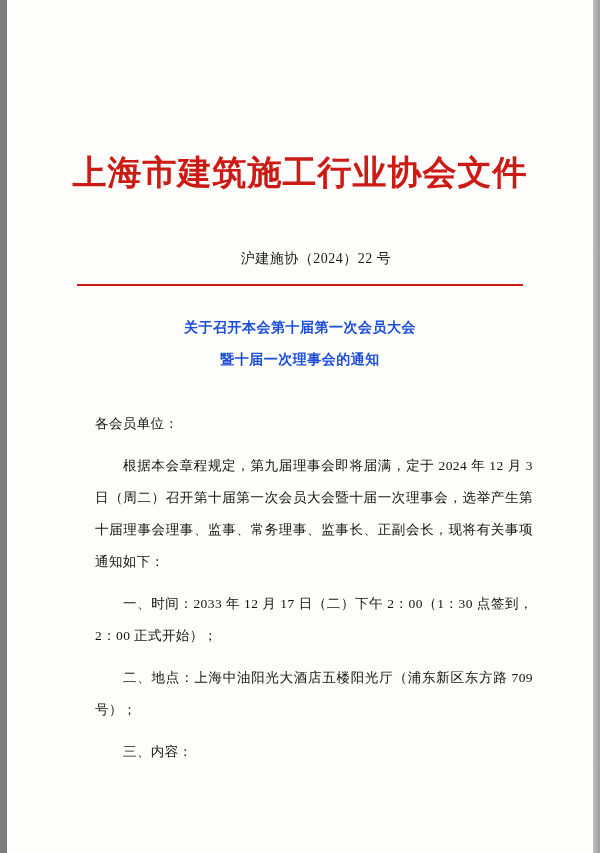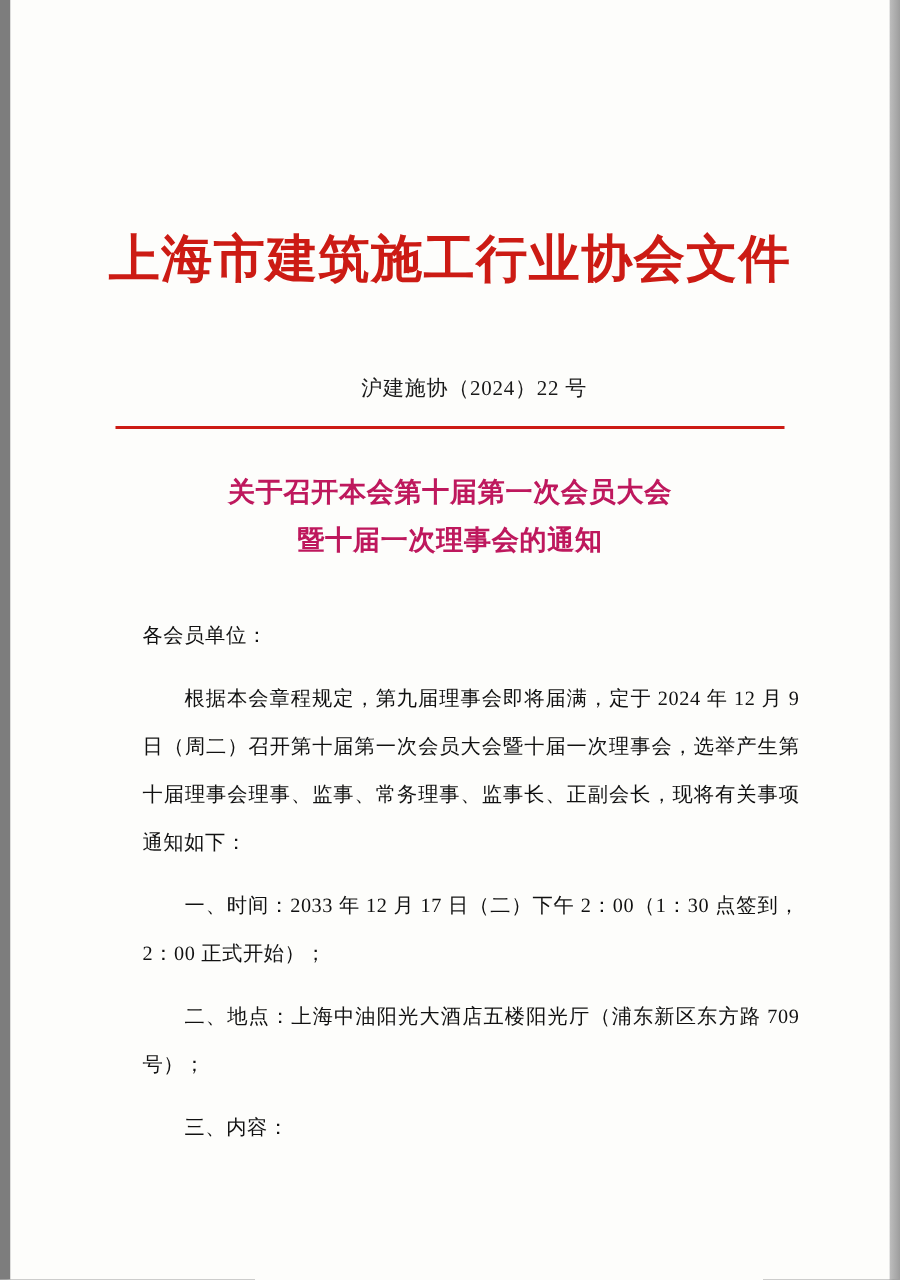--- a/index.html
+++ b/index.html
@@ -80,23 +80,23 @@
     right: 70px;
     height: 2px;
     background: #cc1b14;
   }
   .subject {
     position: absolute;
     top: 312px;
     left: 60px;
     right: 60px;
     text-align: center;
-    font-size: 18px;
+    font-size: 14px;
     font-weight: bold;
-    color: #be185d;
+    color: #1d4ed8;
     line-height: 32px;
     font-family: "Liberation Serif", serif;
     letter-spacing: .5px;
   }
   .subject div { white-space: nowrap; }
   .body-area {
     position: absolute;
     top: 398px;
     left: 88px;
     right: 60px;
@@ -136,20 +136,20 @@
 
     <div class="red-rule"></div>
 
     <div class="subject">
       <div>关于召开本会第十届第一次会员大会</div>
       <div>暨十届一次理事会的通知</div>
     </div>
 
     <div class="body-area">
       <p class="para">各会员单位：</p>
-      <p class="para indent">根据本会章程规定，第九届理事会即将届满，定于 2024 年 12 月 9 日（周二）召开第十届第一次会员大会暨十届一次理事会，选举产生第十届理事会理事、监事、常务理事、监事长、正副会长，现将有关事项通知如下：</p>
+      <p class="para indent">根据本会章程规定，第九届理事会即将届满，定于 2024 年 12 月 3 日（周二）召开第十届第一次会员大会暨十届一次理事会，选举产生第十届理事会理事、监事、常务理事、监事长、正副会长，现将有关事项通知如下：</p>
       <p class="para indent">一、时间：2033 年 12 月 17 日（二）下午 2：00（1：30 点签到，2：00 正式开始）；</p>
       <p class="para indent">二、地点：上海中油阳光大酒店五楼阳光厅（浦东新区东方路 709 号）；</p>
       <p class="para indent">三、内容：</p>
     </div>
 
   </div>
 </div>
 
 </body></html>

